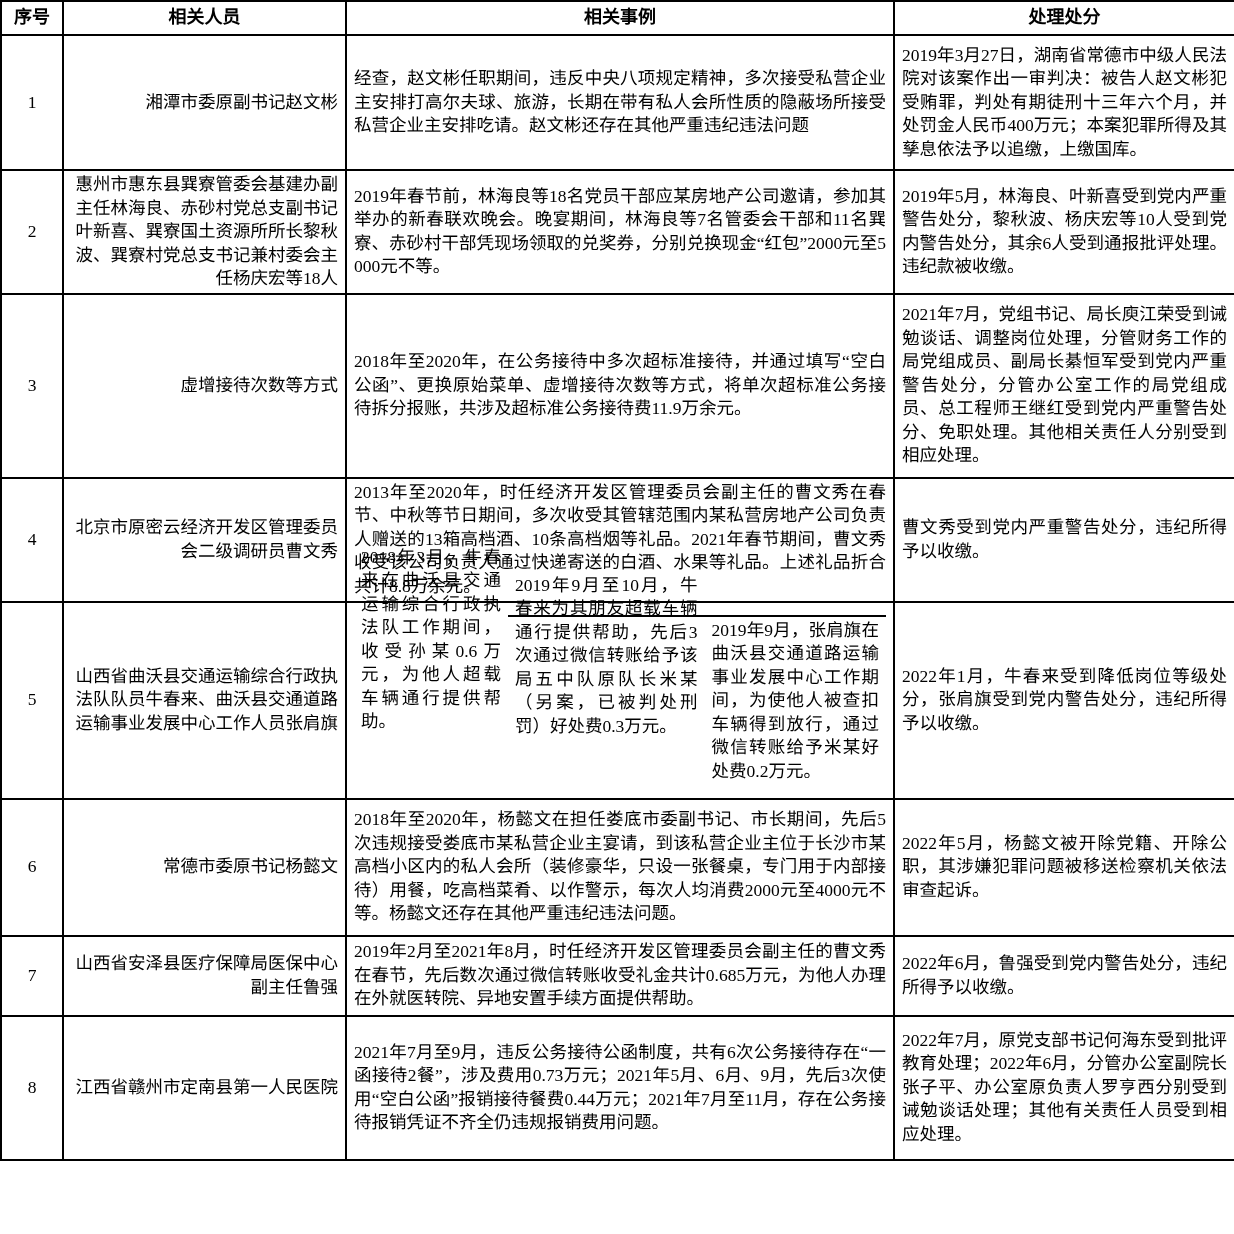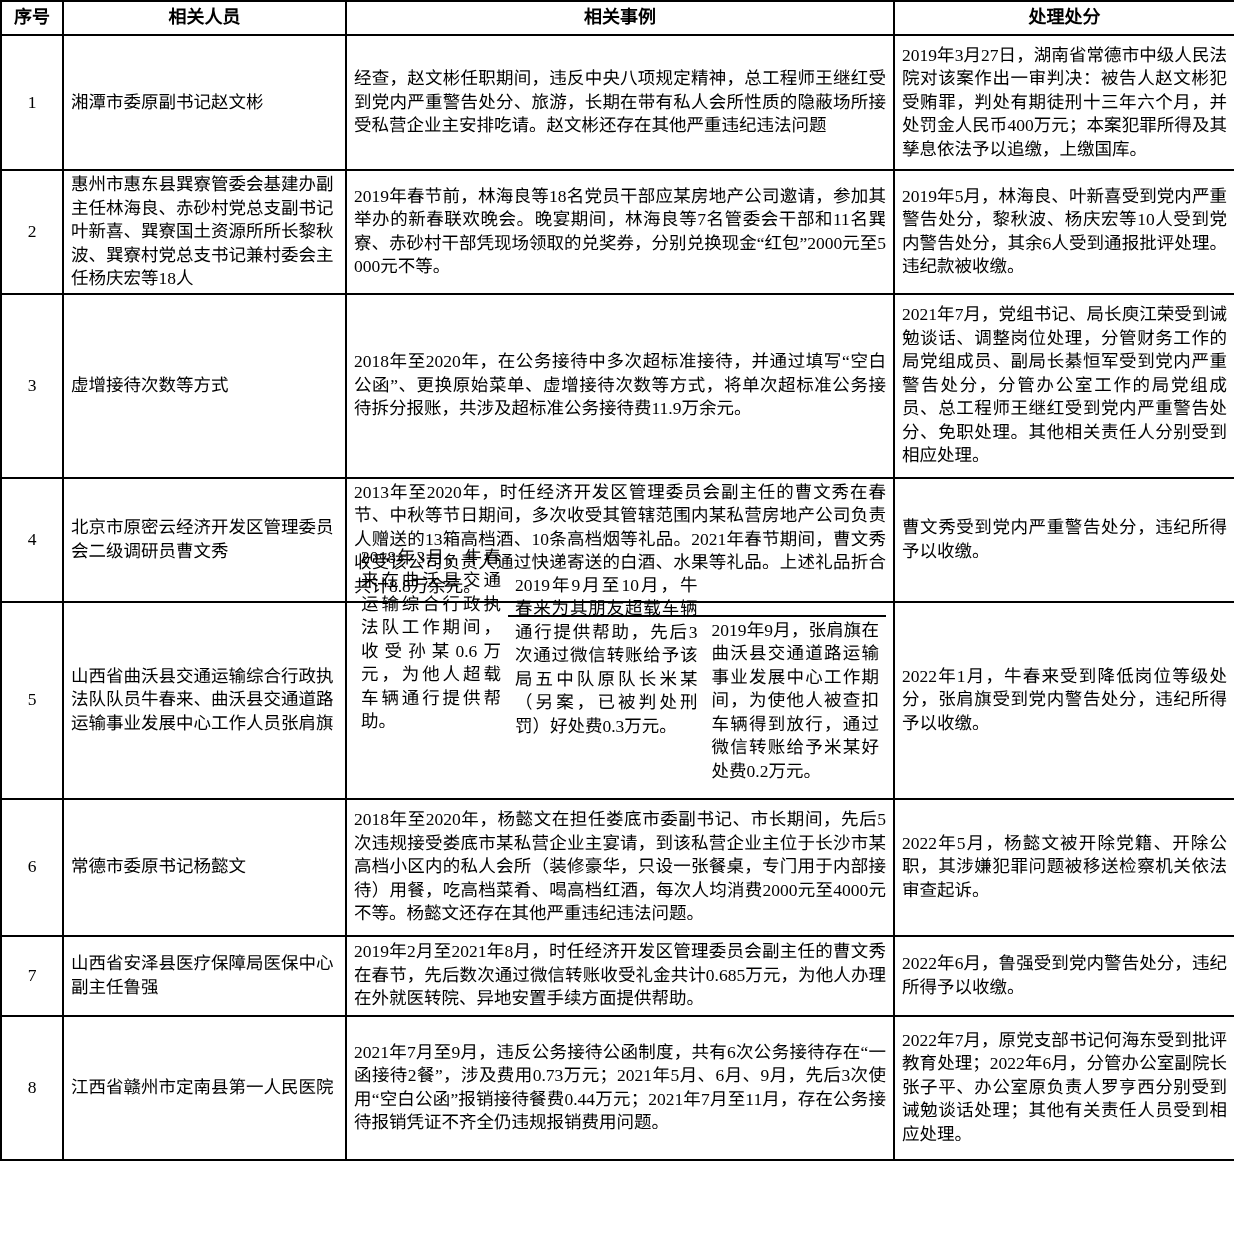--- a/index.html
+++ b/index.html
@@ -13,21 +13,21 @@
     border-collapse:collapse;width:1234px;table-layout:fixed;
   }
   table.cases th,table.cases td{
     border:2px solid #000;
     font-size:17.5px;line-height:23.5px;
     padding:2px 7px;vertical-align:middle;box-sizing:border-box;
     word-break:break-all;
   }
   table.cases th{font-weight:bold;text-align:center;font-size:18px;padding:2px 2px;}
   td.no{text-align:center;padding:2px 2px;}
-  td.person{text-align:left;}
+  td.person{text-align:right;}
   td.case,td.punish{text-align:justify;}
   tr.hrow{height:34px;}
   tr.r1{height:135px;} tr.r2{height:123px;} tr.r3{height:184px;}
   tr.r4{height:124px;} tr.r5{height:197px;} tr.r6{height:137px;}
   tr.r7{height:80px;}  tr.r8{height:144px;}
   td.caselist{padding:0;}
   .subwrap{display:flex;height:100%;width:100%;}
   .subcase{display:flex;align-items:center;padding:2px 7px;box-sizing:border-box;}
   .subcase + .subcase{border-top:2px solid #000;}
   .subcase.s1{height:50px;}
@@ -53,21 +53,21 @@
         <th>序号</th>
         <th>相关人员</th>
         <th>相关事例</th>
         <th>处理处分</th>
       </tr>
     </thead>
     <tbody>
       <tr class="r1">
         <td class="no">1</td>
         <td class="person">湘潭市委原副书记赵文彬</td>
-        <td class="case">经查，赵文彬任职期间，违反中央八项规定精神，总工程师王继红受到党内严重警告处分、旅游，长期在带有私人会所性质的隐蔽场所接受私营企业主安排吃请。赵文彬还存在其他严重违纪违法问题</td>
+        <td class="case">经查，赵文彬任职期间，违反中央八项规定精神，多次接受私营企业主安排打高尔夫球、旅游，长期在带有私人会所性质的隐蔽场所接受私营企业主安排吃请。赵文彬还存在其他严重违纪违法问题</td>
         <td class="punish">2019年3月27日，湖南省常德市中级人民法院对该案作出一审判决：被告人赵文彬犯受贿罪，判处有期徒刑十三年六个月，并处罚金人民币400万元；本案犯罪所得及其孳息依法予以追缴，上缴国库。</td>
       </tr>
       <tr class="r2">
         <td class="no">2</td>
         <td class="person">惠州市惠东县巽寮管委会基建办副主任林海良、赤砂村党总支副书记叶新喜、巽寮国土资源所所长黎秋波、巽寮村党总支书记兼村委会主任杨庆宏等18人</td>
         <td class="case">2019年春节前，林海良等18名党员干部应某房地产公司邀请，参加其举办的新春联欢晚会。晚宴期间，林海良等7名管委会干部和11名巽寮、赤砂村干部凭现场领取的兑奖券，分别兑换现金“红包”2000元至5000元不等。</td>
         <td class="punish">2019年5月，林海良、叶新喜受到党内严重警告处分，黎秋波、杨庆宏等10人受到党内警告处分，其余6人受到通报批评处理。违纪款被收缴。</td>
       </tr>
       <tr class="r3">
         <td class="no">3</td>
@@ -95,21 +95,21 @@
             <div class="subcase s3">
               <p class="subtext">2019年9月，张肩旗在曲沃县交通道路运输事业发展中心工作期间，为使他人被查扣车辆得到放行，通过微信转账给予米某好处费0.2万元。</p>
             </div>
           </div>
         </td>
         <td class="punish">2022年1月，牛春来受到降低岗位等级处分，张肩旗受到党内警告处分，违纪所得予以收缴。</td>
       </tr>
       <tr class="r6">
         <td class="no">6</td>
         <td class="person">常德市委原书记杨懿文</td>
-        <td class="case">2018年至2020年，杨懿文在担任娄底市委副书记、市长期间，先后5次违规接受娄底市某私营企业主宴请，到该私营企业主位于长沙市某高档小区内的私人会所（装修豪华，只设一张餐桌，专门用于内部接待）用餐，吃高档菜肴、喝高档红酒，每次人均消费2000元至4000元不等。杨懿文还存在其他严重违纪违法问题。</td>
+        <td class="case">2018年至2020年，杨懿文在担任娄底市委副书记、市长期间，先后5次违规接受娄底市某私营企业主宴请，到该私营企业主位于长沙市某高档小区内的私人会所（装修豪华，只设一张餐桌，专门用于内部接待）用餐，吃高档菜肴、以作警示，每次人均消费2000元至4000元不等。杨懿文还存在其他严重违纪违法问题。</td>
         <td class="punish">2022年5月，杨懿文被开除党籍、开除公职，其涉嫌犯罪问题被移送检察机关依法审查起诉。</td>
       </tr>
       <tr class="r7">
         <td class="no">7</td>
         <td class="person">山西省安泽县医疗保障局医保中心副主任鲁强</td>
         <td class="case">2019年2月至2021年8月，时任经济开发区管理委员会副主任的曹文秀在春节，先后数次通过微信转账收受礼金共计0.685万元，为他人办理在外就医转院、异地安置手续方面提供帮助。</td>
         <td class="punish">2022年6月，鲁强受到党内警告处分，违纪所得予以收缴。</td>
       </tr>
       <tr class="r8">
         <td class="no">8</td>

